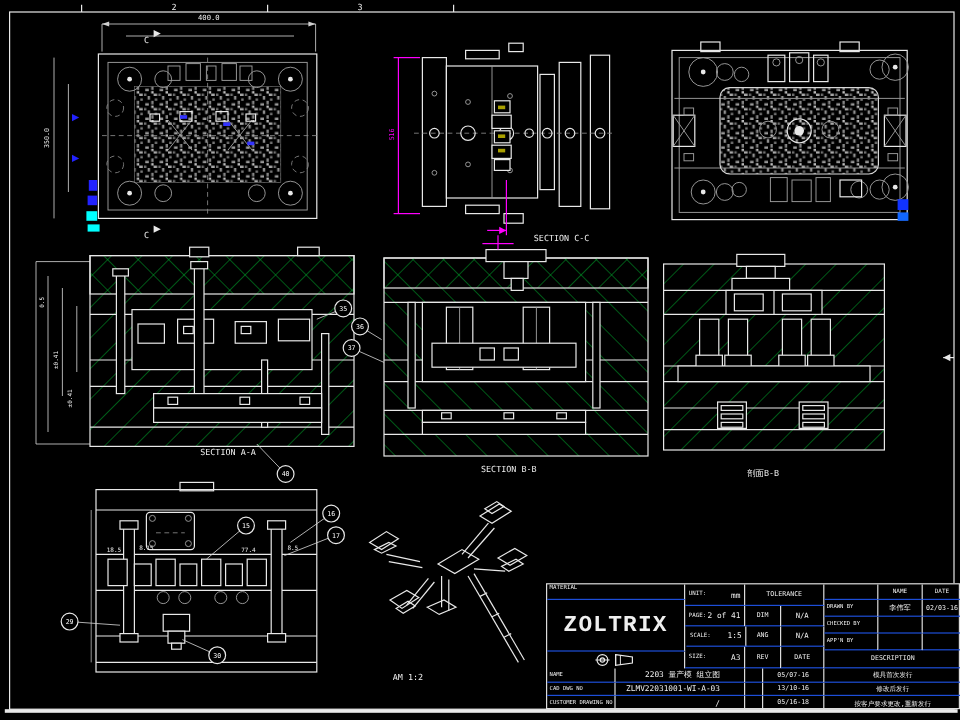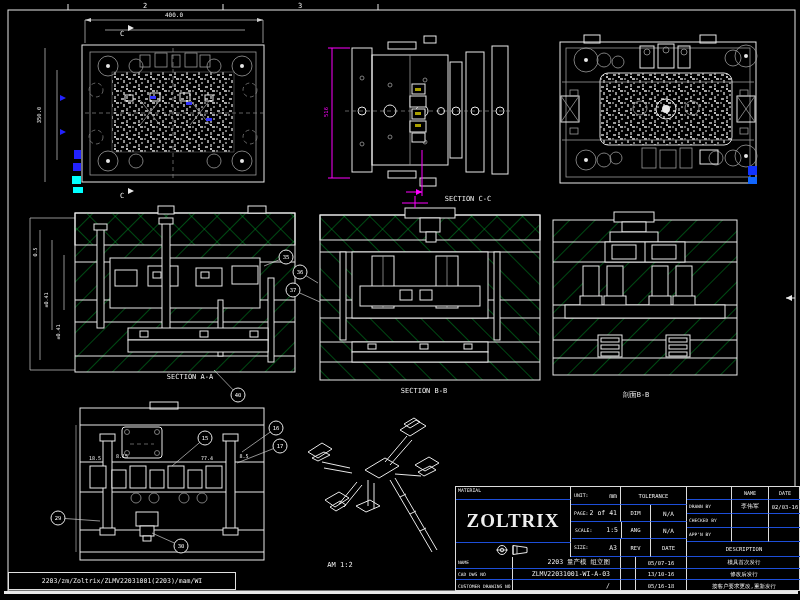--- a/index.html
+++ b/index.html
@@ -20,23 +20,23 @@
   
   #titleblock{position:absolute;left:455px;top:486px;width:345px;height:105px;border:1px solid #dcdcdc;box-sizing:border-box;background:#000;color:#efefef}
   .tbc{position:absolute;box-sizing:border-box;overflow:hidden;white-space:nowrap}
   .br{border-right:1px solid #dcdcdc}
   .bb{border-bottom:1px solid #1d4ed8}
   .lab{font-size:4.8px;padding:1px 0 0 2px}
   .cen{display:flex;align-items:center;justify-content:center}
   .kv{display:flex;align-items:center;justify-content:space-between;padding:0 3px}
   .kv .k{font-size:4.8px}
   .kv .v{font-size:6.5px}
-  #logo{font-family:Liberation Serif, serif;font-weight:bold;font-size:19px;letter-spacing:1px}
+  #logo{font-family:Liberation Mono, monospace;font-weight:bold;font-size:19px;letter-spacing:1px}
   .rowlab{font-size:4.6px;display:flex;align-items:center;padding-left:2px}
-  .rowval{font-size:6.5px;display:flex;align-items:center;justify-content:flex-end;padding-right:10px}
+  .rowval{font-size:6.5px;display:flex;align-items:center;justify-content:flex-end;padding-right:20px}
   .rowdate{font-size:5.5px;display:flex;align-items:center;justify-content:center}
   .rowdesc{font-size:5.5px;display:flex;align-items:center;justify-content:center}
   #pathbox{position:absolute;left:8px;top:572px;width:228px;height:18px;border:1px solid #e0e0e0;box-sizing:border-box;
            display:flex;align-items:center;justify-content:center;color:#efefef;font-size:6.5px}
   #sheetbottom{position:absolute;left:4px;top:591px;width:794px;height:3px;background:#e8e8e8}
 </style>
 </head>
 <body>
 
 <div id="canvas">
@@ -503,18 +503,15 @@
   <div class="tbc br bb rowdate" style="left:180px;top:82px;width:51px;height:11px">13/10-16</div>
   <div class="tbc bb rowdesc" style="left:231px;top:82px;width:114px;height:11px">修改后发行</div>
 
   <div class="tbc br rowlab" style="left:0;top:93px;width:57px;height:12px">CUSTOMER DRAWING NO</div>
   <div class="tbc br rowval" style="left:57px;top:93px;width:108px;height:12px">/</div>
   <div class="tbc br" style="left:165px;top:93px;width:15px;height:12px"></div>
   <div class="tbc br rowdate" style="left:180px;top:93px;width:51px;height:12px">05/16-18</div>
   <div class="tbc rowdesc" style="left:231px;top:93px;width:114px;height:12px">按客户要求更改,重新发行</div>
 </div>
 
-<div id="pathbox">
-      <span>2203/zm/Zoltrix/ZLMV22031001(2203)/mam/WI</span>
-    </div>
 <div id="sheetbottom"></div>
 
 </div>
 
 </body></html>

